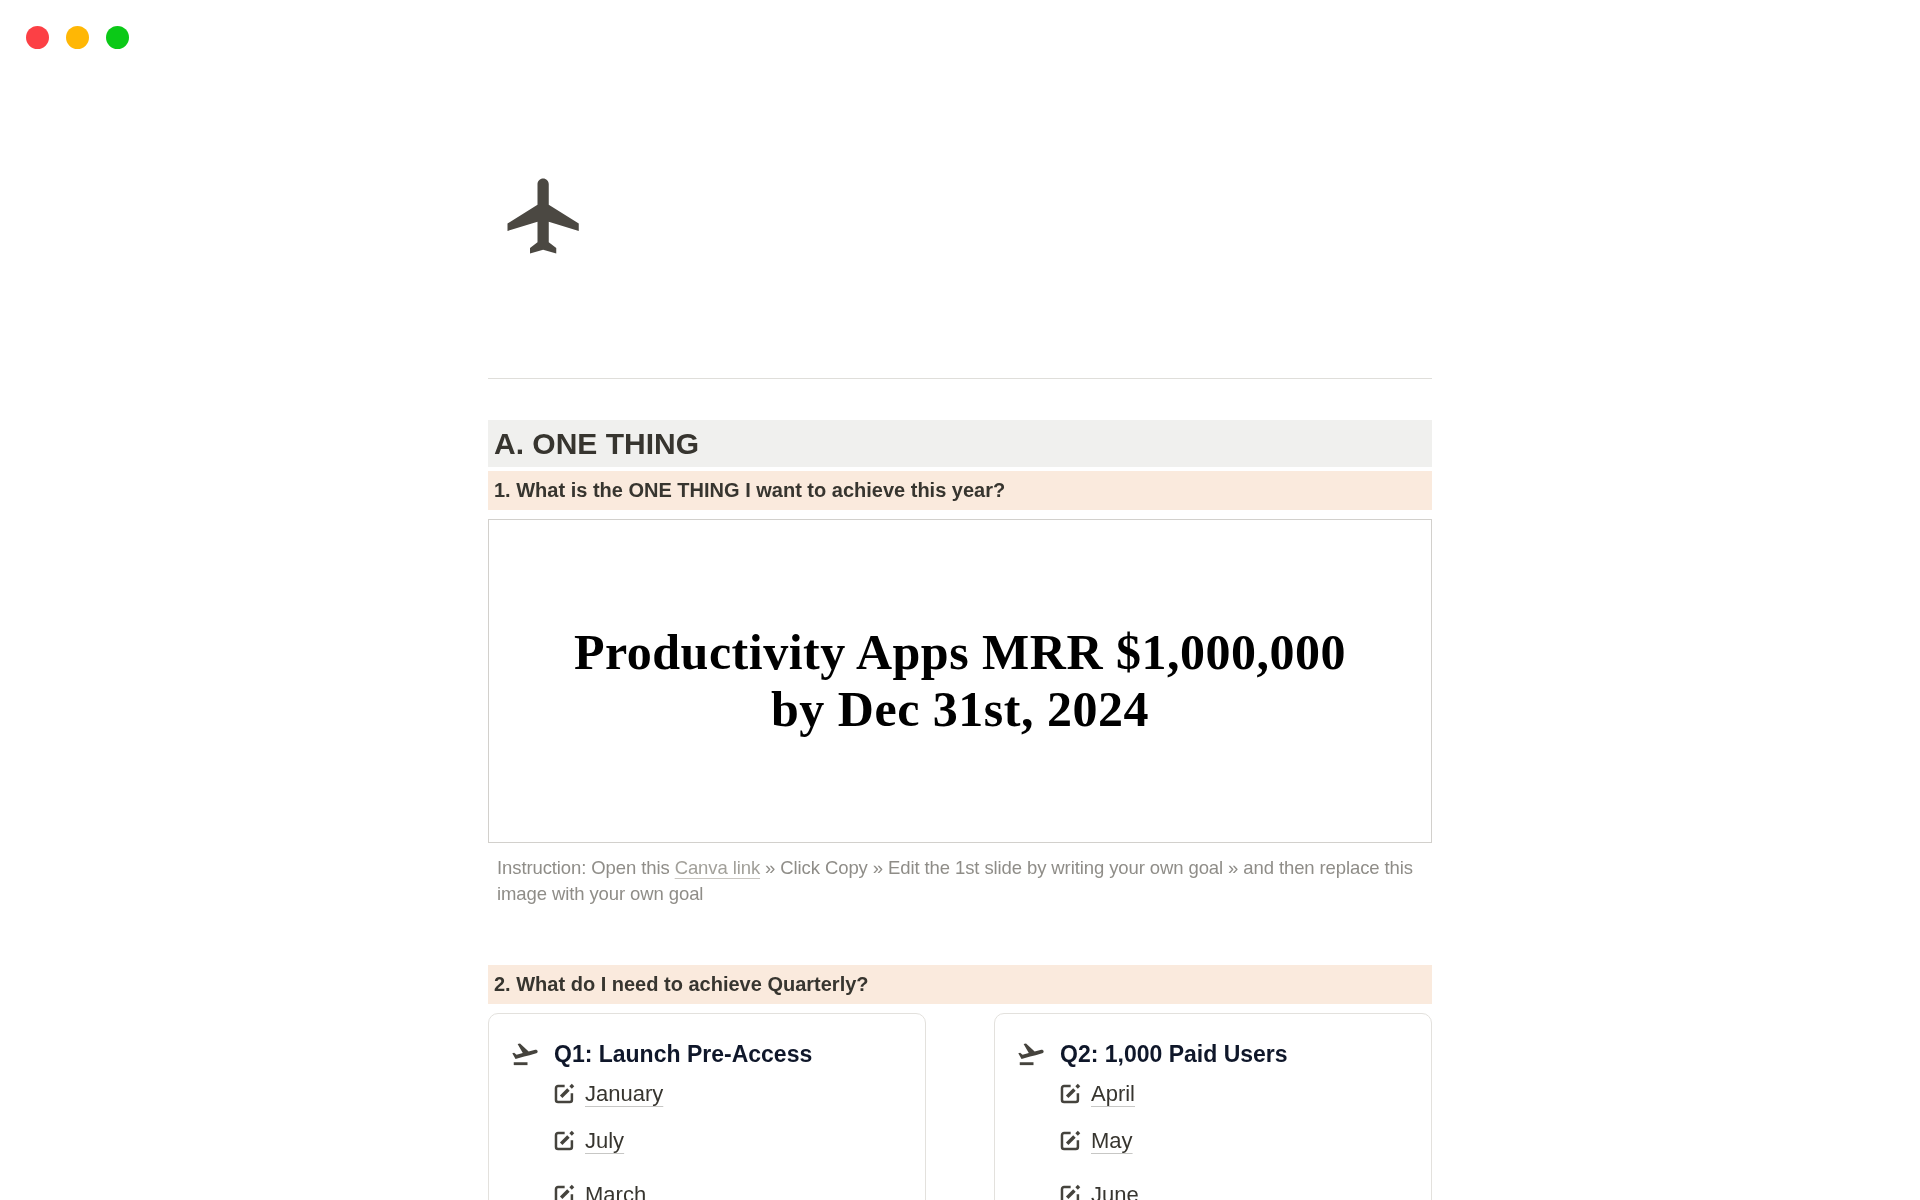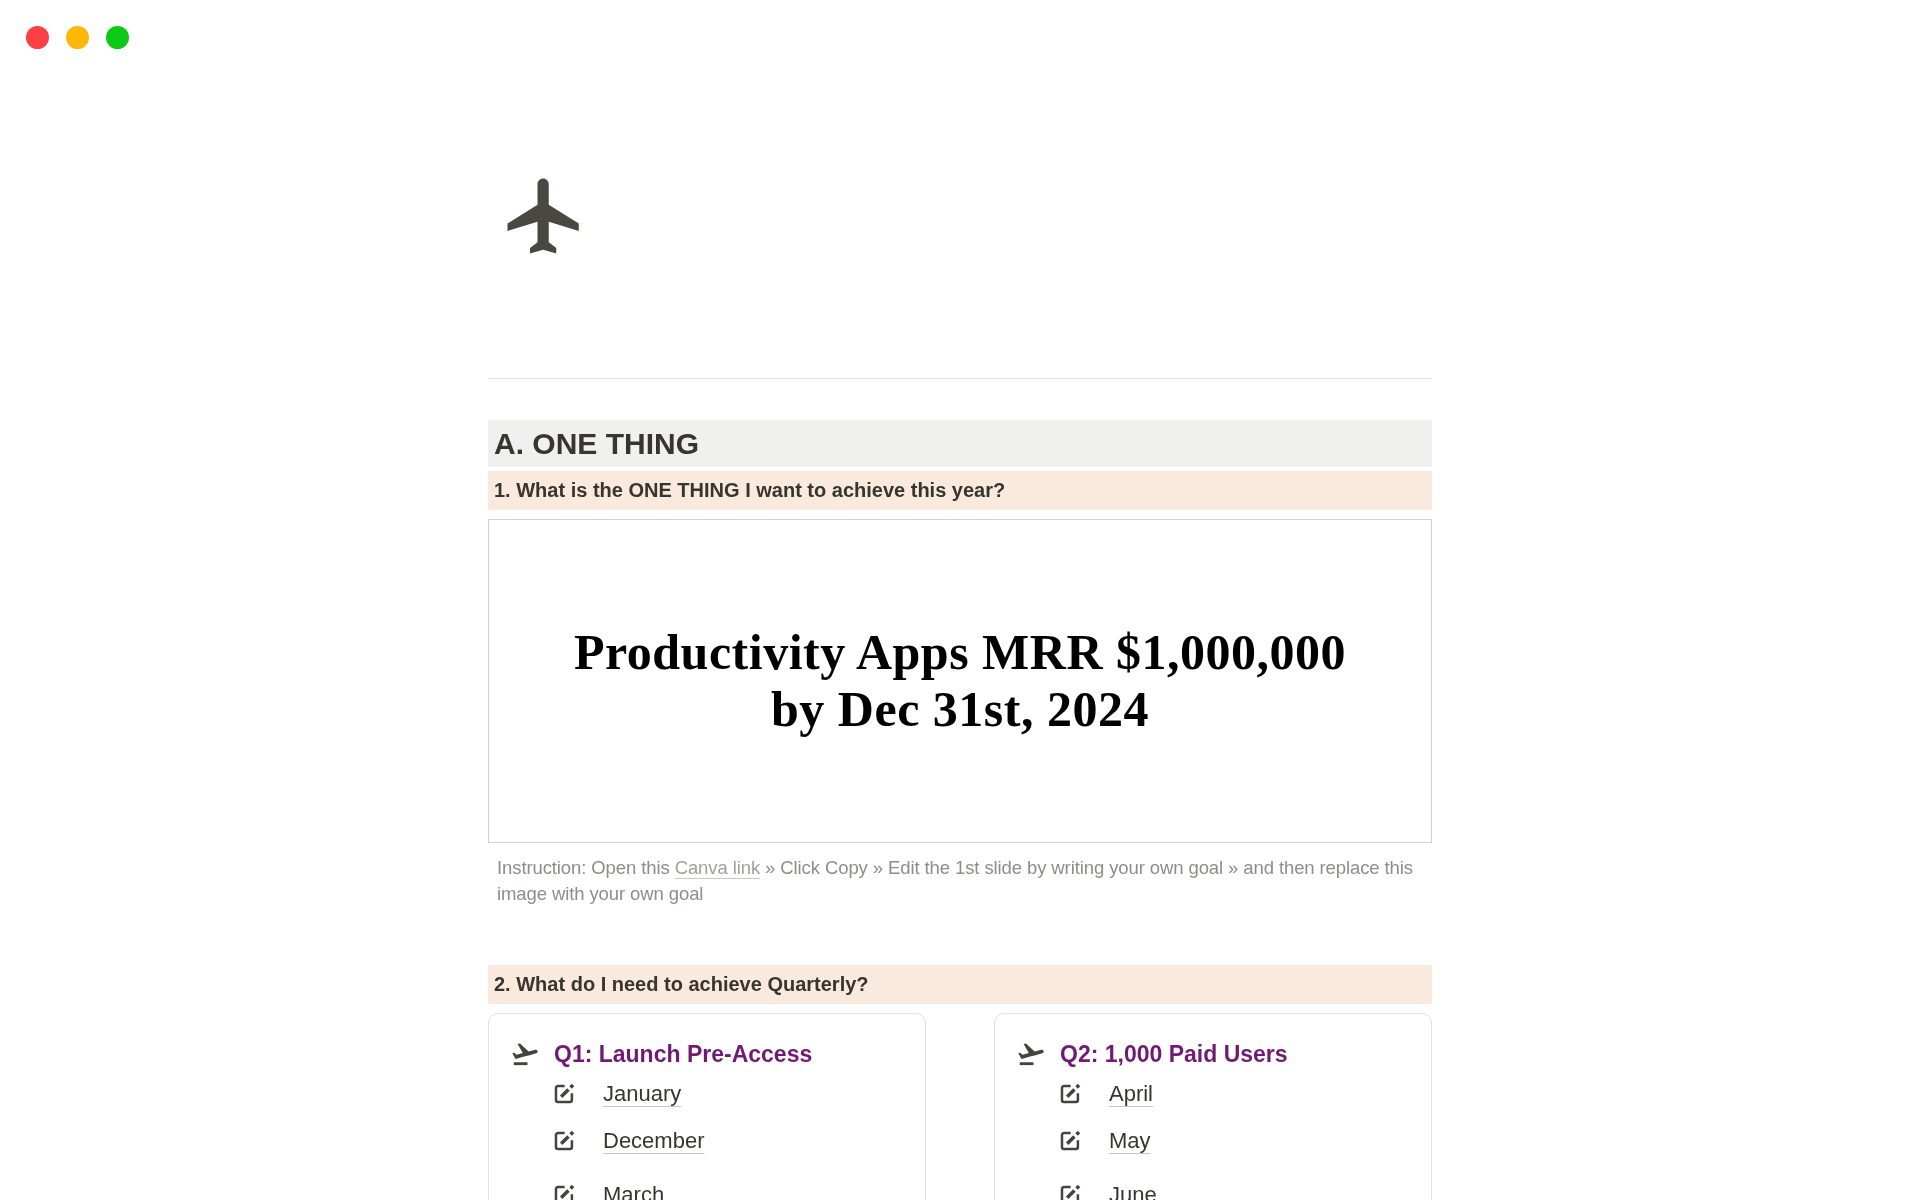--- a/index.html
+++ b/index.html
@@ -59,24 +59,24 @@
     text-decoration:underline;text-decoration-color:#C9C6C1;text-underline-offset:4px;
   }
 
   .cards{position:absolute;top:1013px;left:0;width:100%;display:flex;gap:68px;}
   .card{
     width:438px;height:250px;box-sizing:border-box;background:#fff;
     border:1px solid #E3E1DD;border-radius:10px;padding-top:24px;
   }
   .card-title-row{
     display:flex;align-items:center;gap:13px;padding-left:20px;height:32px;
-    font-size:23px;font-weight:700;color:#701a75;
+    font-size:23px;font-weight:700;color:#0f172a;
   }
   .takeoff-icon svg{width:32px;height:30px;display:block;}
-  .month-row{display:flex;align-items:center;gap:26px;padding-left:62px;height:26px;}
+  .month-row{display:flex;align-items:center;gap:8px;padding-left:62px;height:26px;}
   .month-row.m1{margin-top:11px;}
   .month-row.m2{margin-top:21px;}
   .month-row.m3{margin-top:28px;}
   .edit-icon svg{width:26px;height:26px;display:block;}
   .month-link{
     font-size:22px;color:#37352F;cursor:pointer;
     text-decoration:underline;text-decoration-thickness:1px;
     text-decoration-color:rgba(55,53,47,0.28);text-underline-offset:5px;
   }
 </style>
@@ -138,21 +138,21 @@
         <a class="month-link">January</a>
       </div>
       <div class="month-row m2">
         <span class="edit-icon">
           <svg viewBox="0 0 24 24" fill="none" stroke="#45433D" stroke-width="2.3">
             <path d="M12.6 4.7H6.5a1.9 1.9 0 0 0-1.9 1.9v10.9a1.9 1.9 0 0 0 1.9 1.9h10.9a1.9 1.9 0 0 0 1.9-1.9v-6.3"></path>
             <path d="M9.4 14.6l6.7-6.7" stroke-width="3.2"></path>
             <rect x="17.6" y="3.2" width="3.2" height="3.2" fill="#45433D" stroke="none" transform="rotate(45 19.2 4.8)"></rect>
           </svg>
         </span>
-        <a class="month-link">December</a>
+        <a class="month-link">July</a>
       </div>
       <div class="month-row m3">
         <span class="edit-icon">
           <svg viewBox="0 0 24 24" fill="none" stroke="#45433D" stroke-width="2.3">
             <path d="M12.6 4.7H6.5a1.9 1.9 0 0 0-1.9 1.9v10.9a1.9 1.9 0 0 0 1.9 1.9h10.9a1.9 1.9 0 0 0 1.9-1.9v-6.3"></path>
             <path d="M9.4 14.6l6.7-6.7" stroke-width="3.2"></path>
             <rect x="17.6" y="3.2" width="3.2" height="3.2" fill="#45433D" stroke="none" transform="rotate(45 19.2 4.8)"></rect>
           </svg>
         </span>
         <a class="month-link">March</a>

